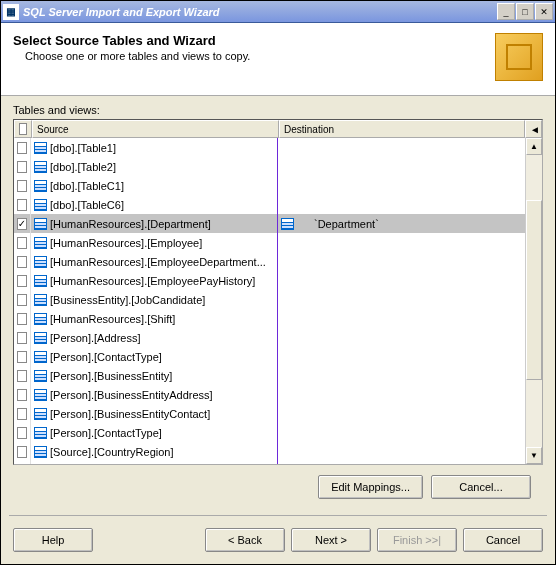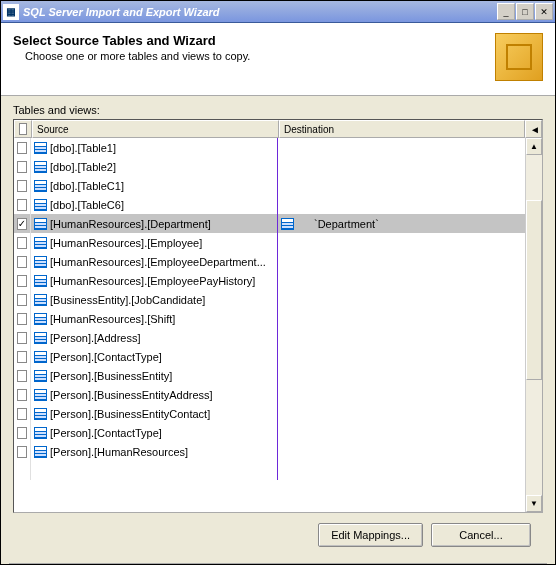--- a/index.html
+++ b/index.html
@@ -346,21 +346,21 @@
                 <span>[Person].[ContactType]</span>
               </div>
               <div class="cell dst"></div>
             </div>
             <div class="row">
               <div class="cell chk">
                 <span class="chkbox"></span>
               </div>
               <div class="cell src">
                 <span class="tbl-icon"></span>
-                <span>[Person].[HumanResources]</span>
+                <span>[Source].[CountryRegion]</span>
               </div>
               <div class="cell dst"></div>
             </div>
             <div class="row">
               <div class="cell chk"></div>
               <div class="cell src"></div>
               <div class="cell dst"></div>
             </div>
           </div>
         <div class="vscroll">
@@ -374,13 +374,21 @@
     </div>
 
     <div class="mid-btns">
       <button class="btn">Edit Mappings...</button>
       <button class="btn">Cancel...</button>
     </div>
   </div>
 
   <div class="sep"></div>
 
+  <div class="bottom-btns">
+    <button class="btn sm">Help</button>
+    <div class="spacer"></div>
+    <button class="btn sm">&lt; Back</button>
+    <button class="btn sm">Next &gt;</button>
+    <button class="btn sm" disabled="">Finish &gt;&gt;|</button>
+    <button class="btn sm">Cancel</button>
+  </div>
 </div>
 
 </body></html>

